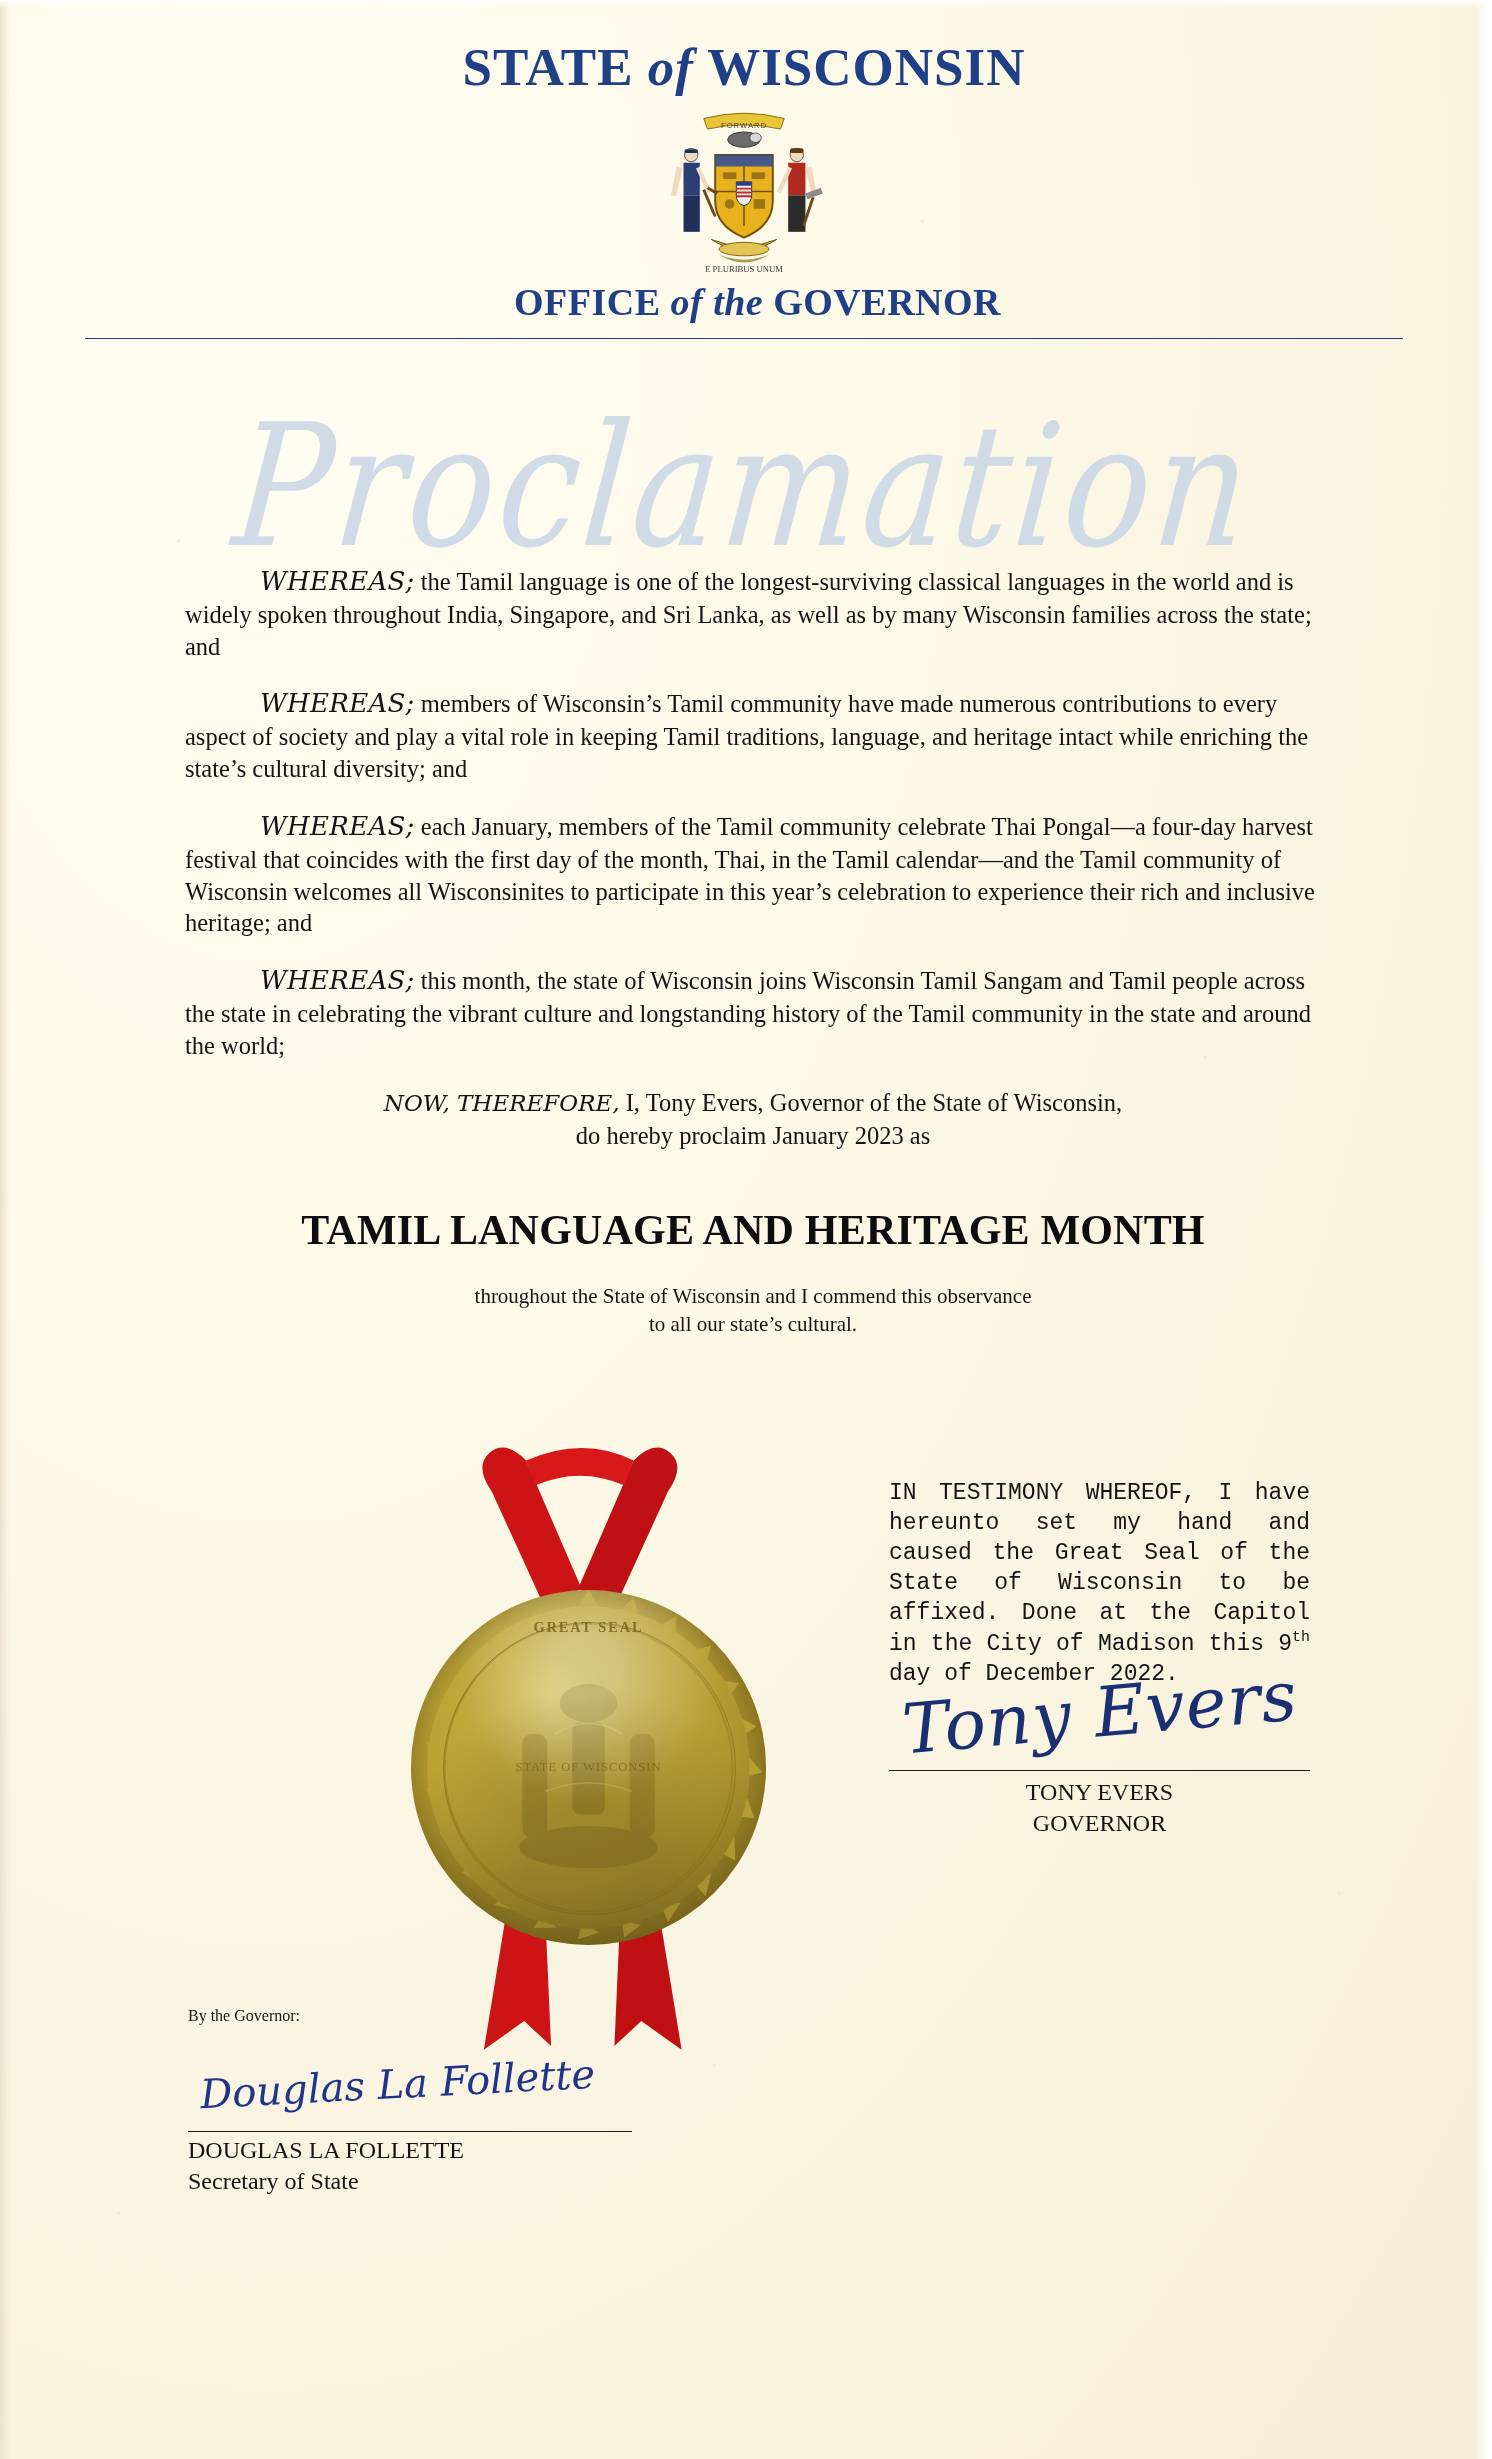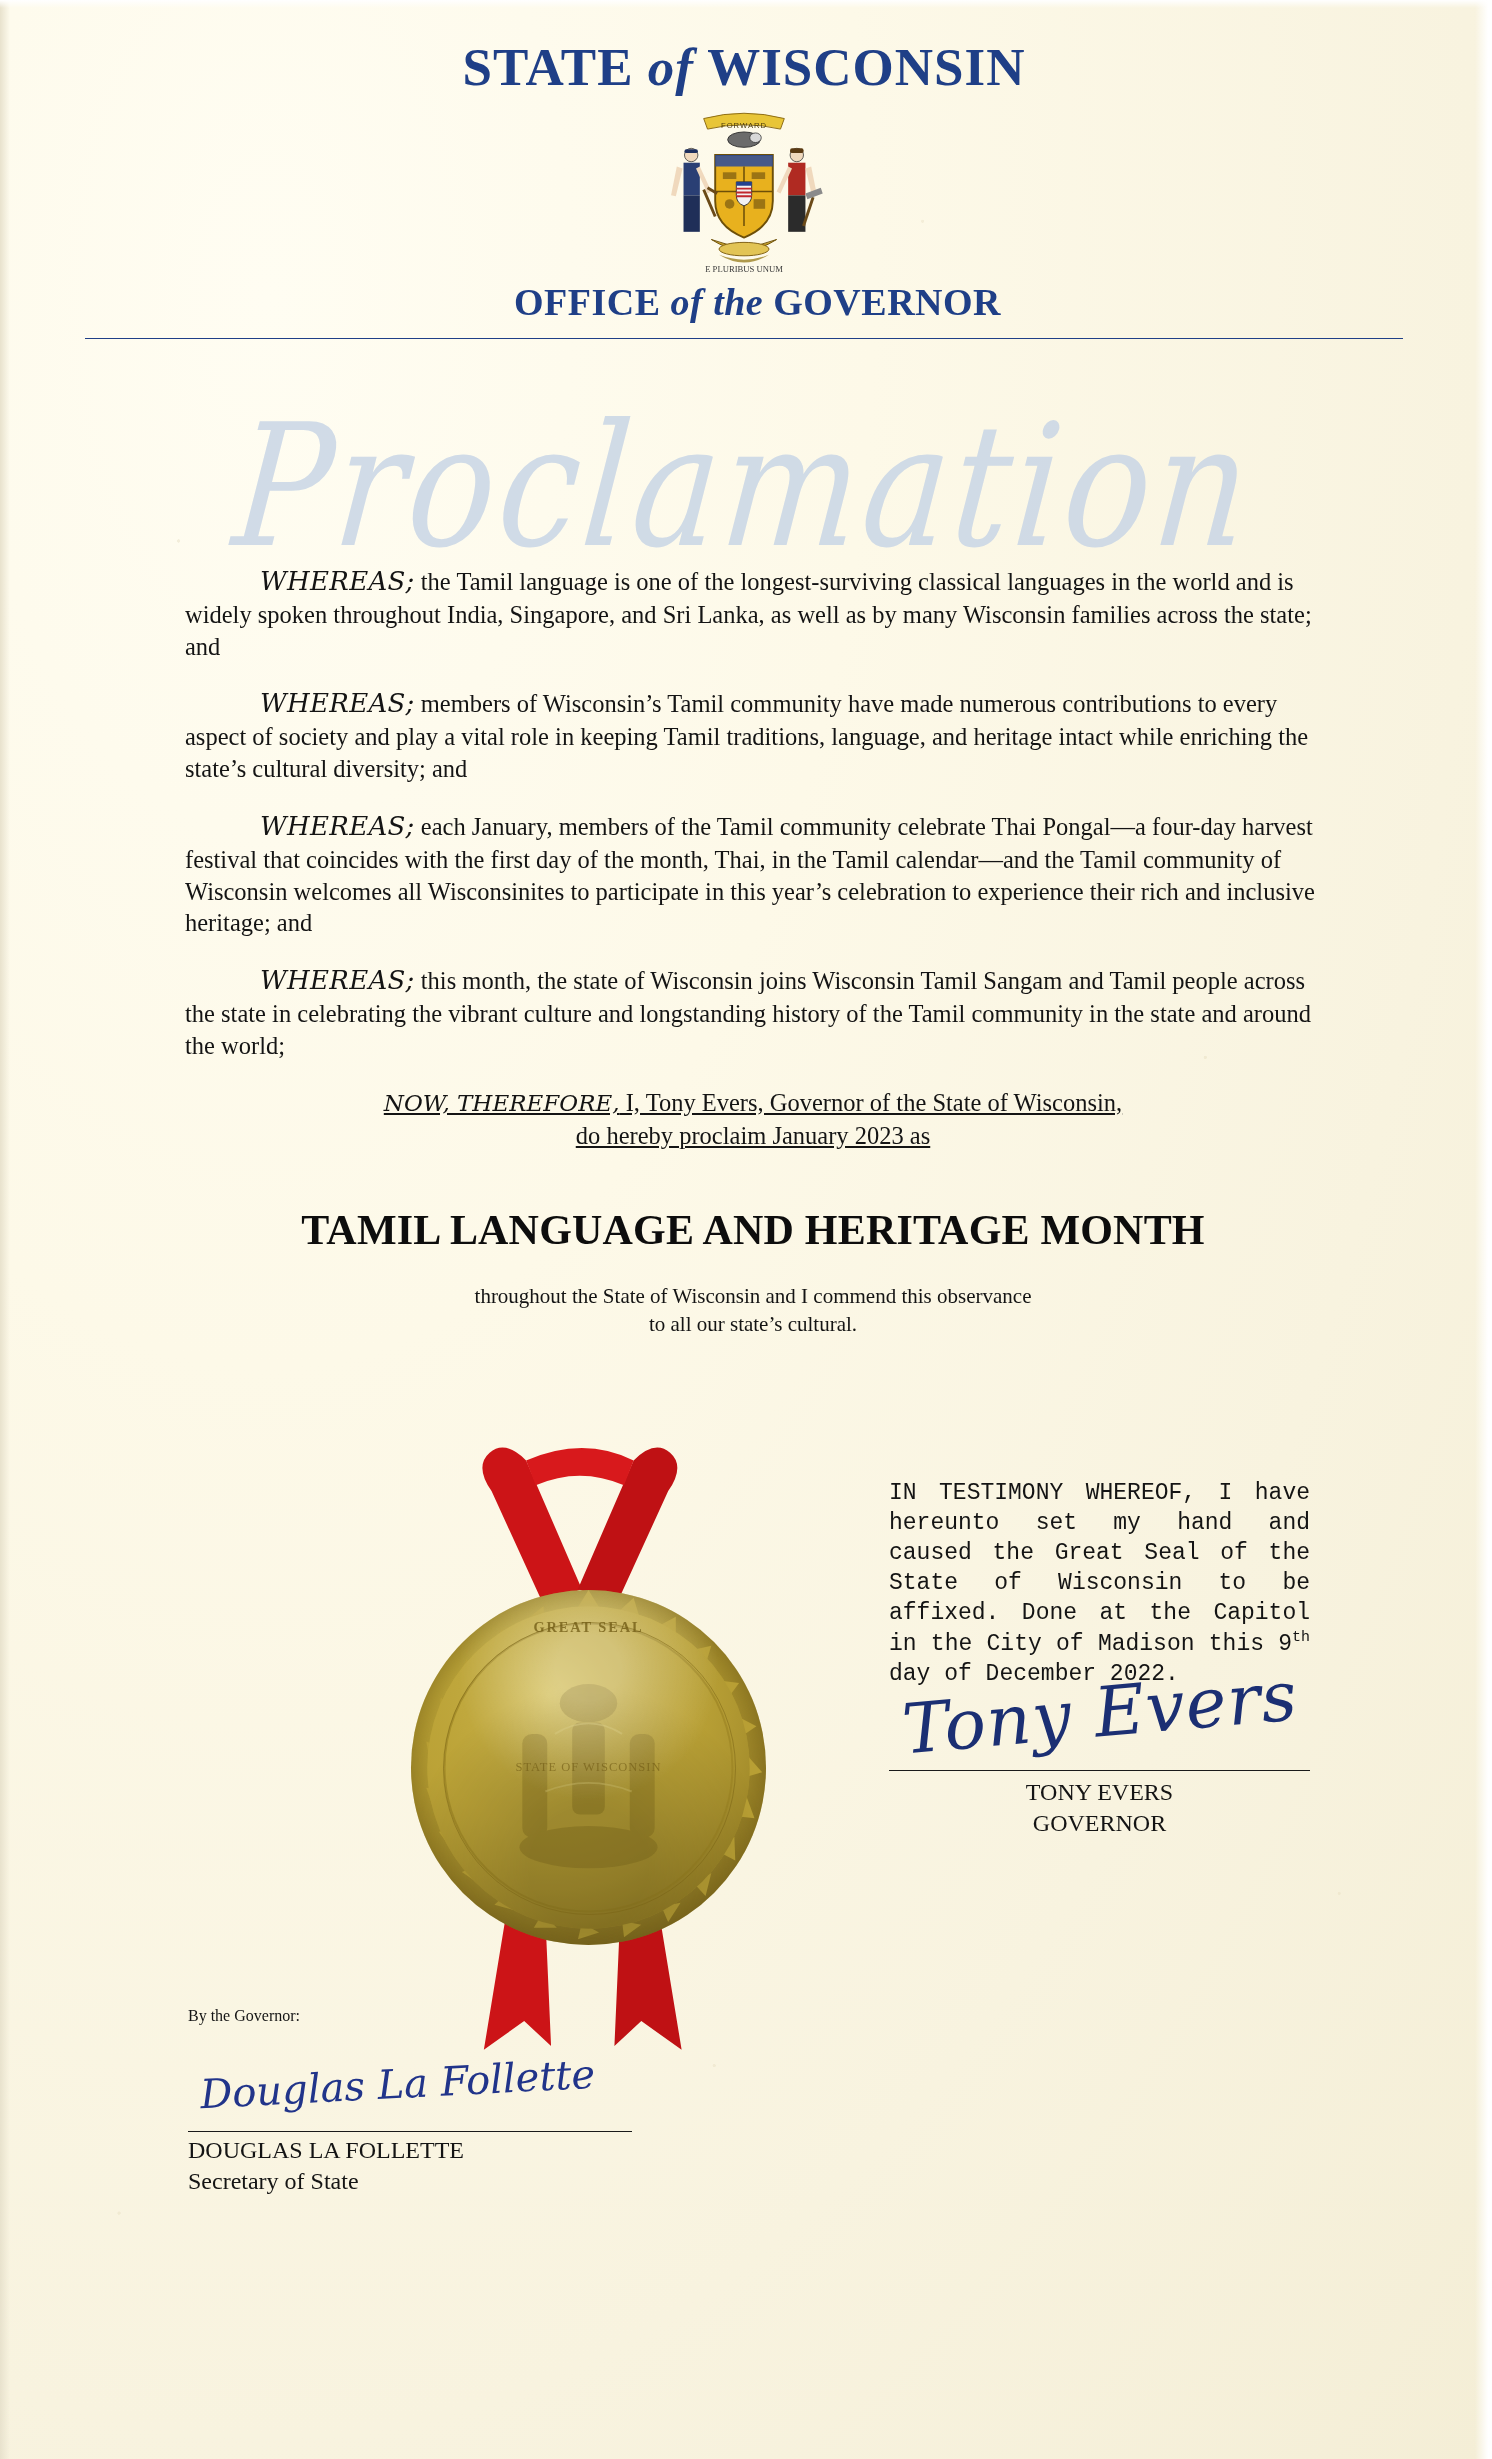--- a/index.html
+++ b/index.html
@@ -136,21 +136,20 @@
     font-style: italic;
     font-size: 26px;
     letter-spacing: 0.3px;
   }
   .now-therefore-block {
     text-align: center;
     margin-top: 15.4px;
     font-size: 24.5px;
     line-height: 1.34;
     color: #141414;
-    text-decoration: underline;
   }
   .now-therefore {
     font-family: "DejaVu Serif", serif;
     font-style: italic;
     font-size: 23px;
   }
   .proclaim-title {
     text-align: center;
     font-size: 42px;
     font-weight: 700;

